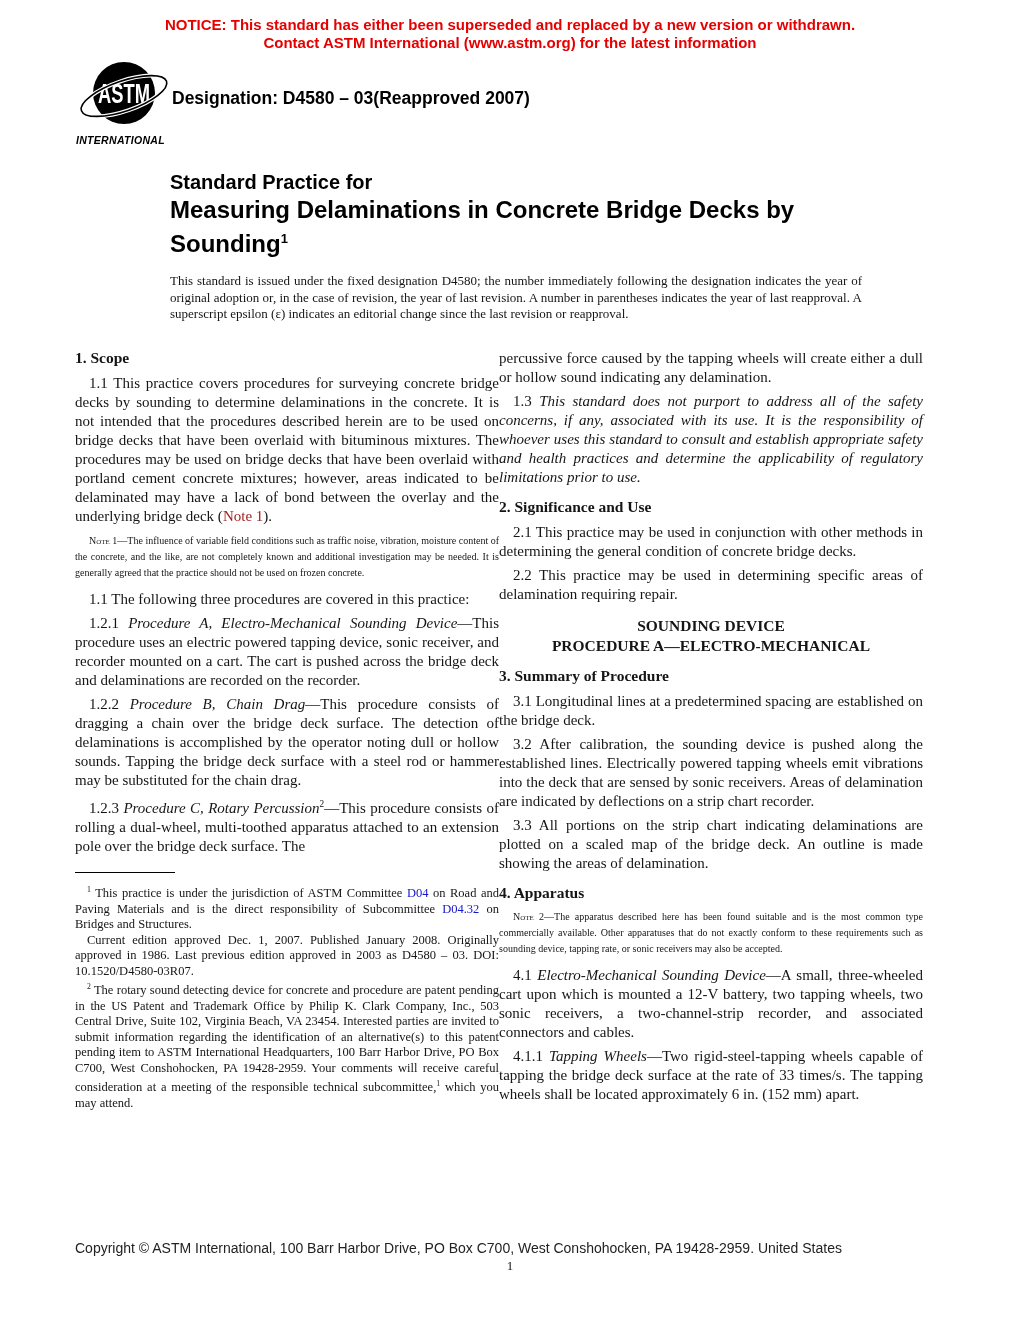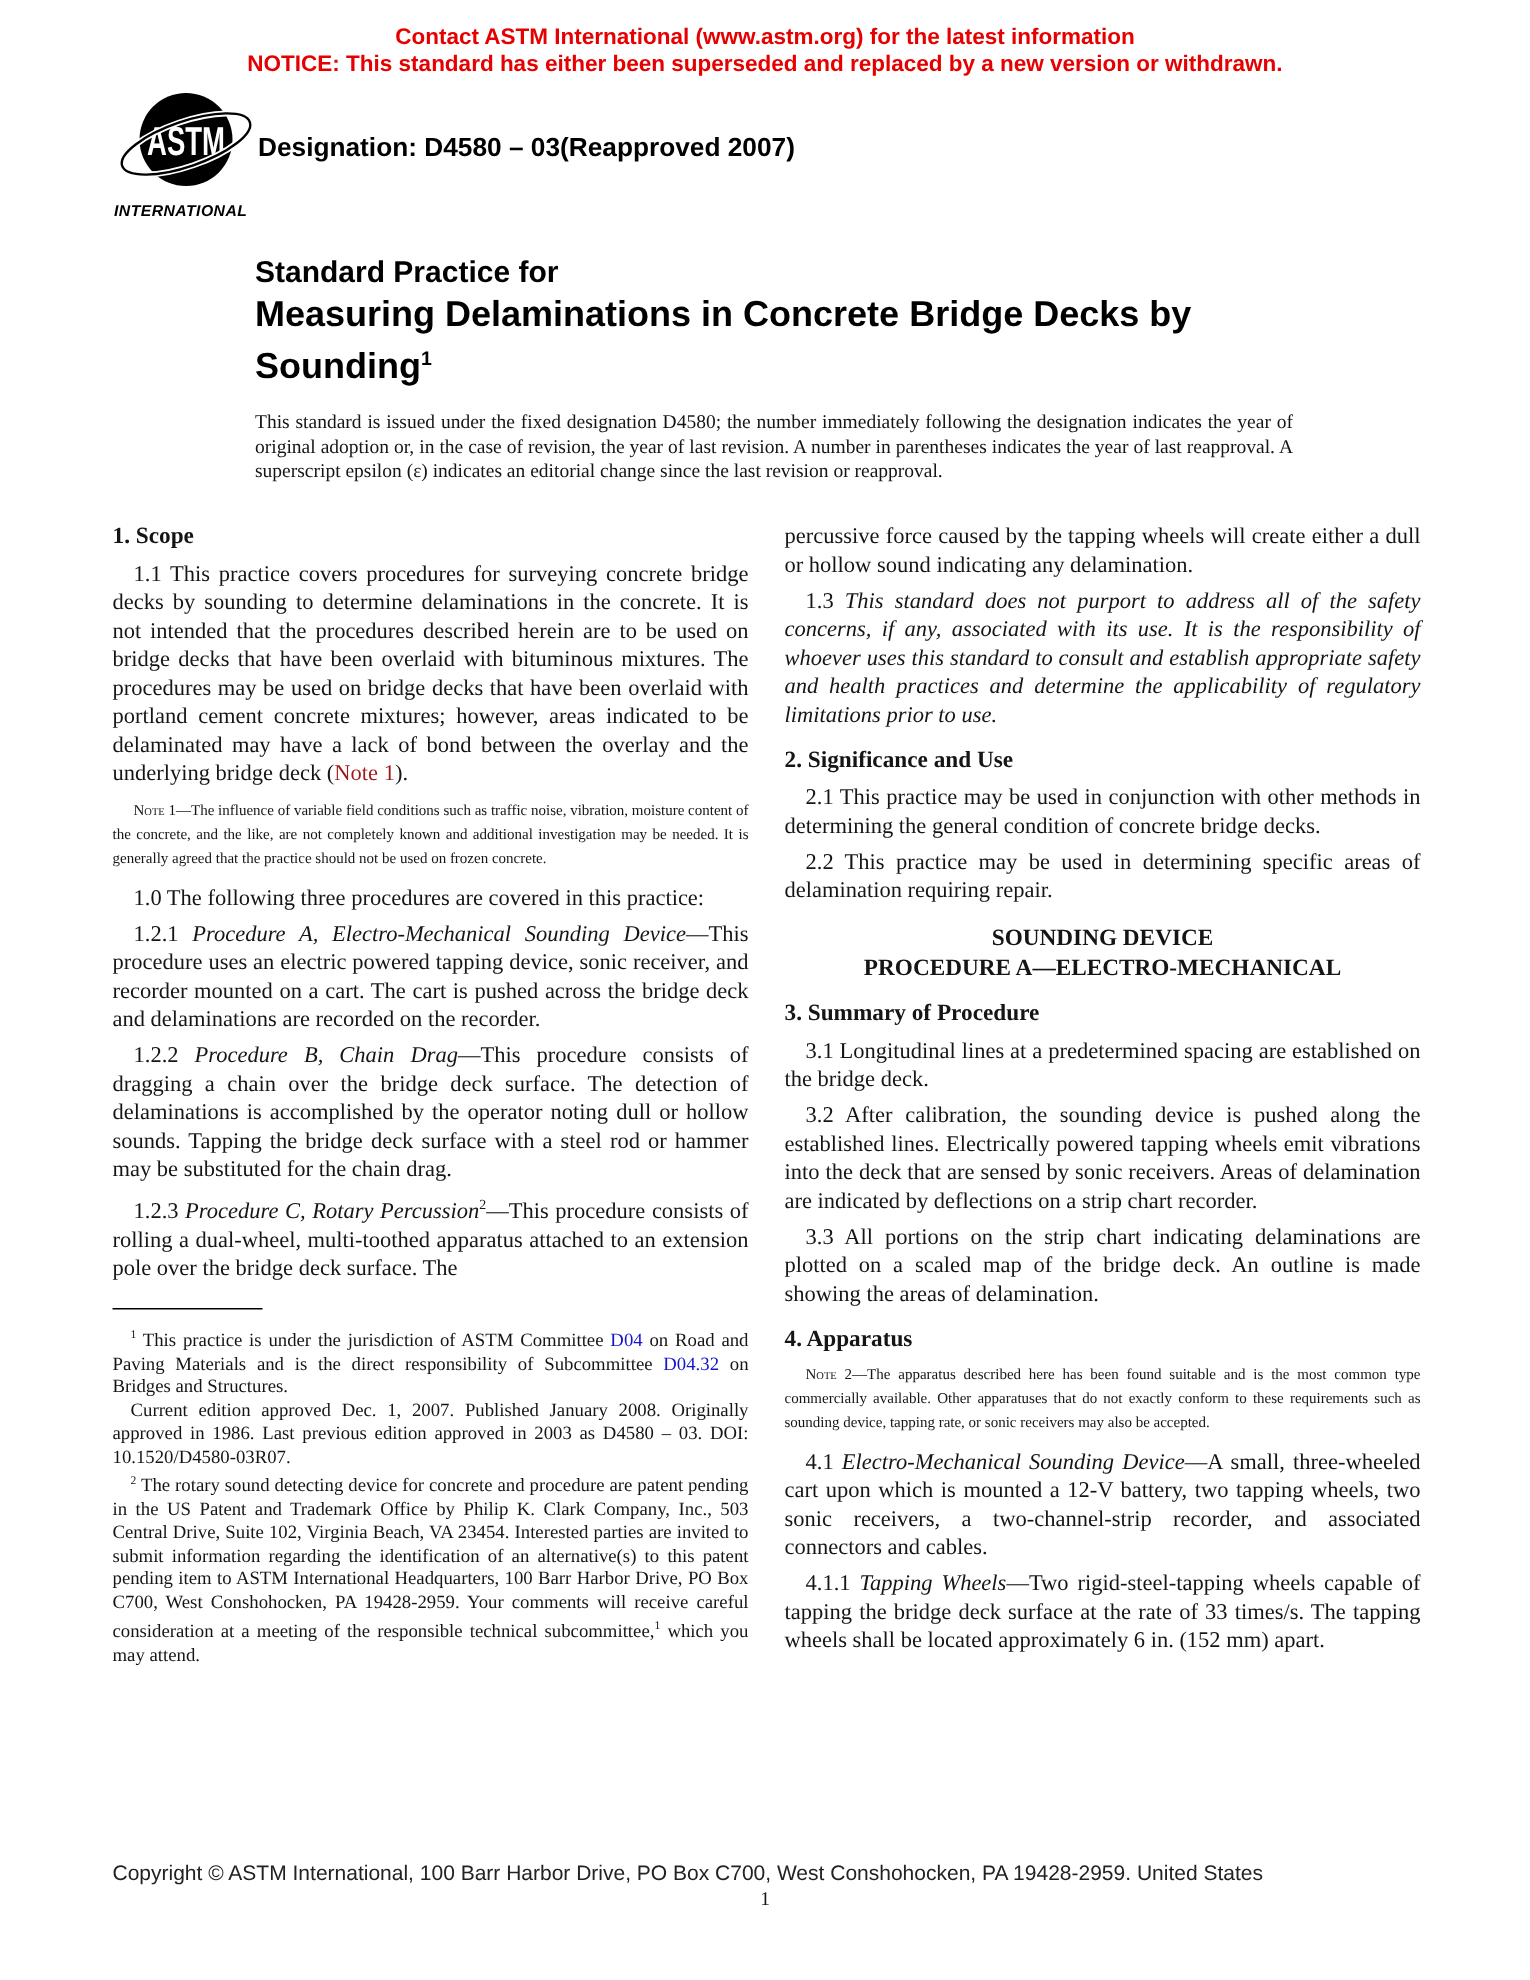--- a/index.html
+++ b/index.html
@@ -31,21 +31,21 @@
   .title-kicker { font-size:20px; line-height:25px; }
   .title-main   { font-size:24px; line-height:29px; }
   .title-main sup { font-size:13px; }
 
   .issued {
     position:absolute; left:170px; top:273px; width:692px;
     font-size:13px; line-height:16.5px; text-align:justify;
   }
 
   
-  .columns { position:absolute; left:75px; top:349px; width:872px; display:flex; gap:24px; }
+  .columns { position:absolute; left:75px; top:349px; width:872px; display:flex; }
   .col { width:424px; }
 
   h3.sec { font-size:15.5px; font-weight:bold; margin:11px 0 7px; font-family:"Liberation Serif", serif; }
   h3.first { margin-top:0; }
   p.body { font-size:15px; line-height:19px; text-align:justify; text-indent:14px; margin:0 0 5px; }
   p.cont { text-indent:0; }
   p.note { font-size:10px; line-height:16px; text-align:justify; text-indent:14px; margin:7px 0 9px; }
   .sc { font-variant:small-caps; }
   .it { font-style:italic; }
   sup { font-size:0.62em; }
@@ -64,22 +64,22 @@
     font-family:"Liberation Sans", sans-serif; font-size:14px; color:#222;
   }
   .pageno { position:absolute; top:1258px; left:0; right:0; text-align:center; font-size:13px; }
 </style>
 </head>
 <body>
 
 <div class="page">
 
   <div class="notice">
+    <div>NOTICE: This standard has either been superseded and replaced by a new version or withdrawn.</div>
     <div>Contact ASTM International (www.astm.org) for the latest information</div>
-    <div>NOTICE: This standard has either been superseded and replaced by a new version or withdrawn.</div>
   </div>
 
   <div class="logo">
     <svg width="96" height="78" viewBox="0 0 96 78">
       <ellipse cx="48" cy="40" rx="45" ry="15" transform="rotate(-19 48 40)" fill="none" stroke="#000" stroke-width="2"></ellipse>
       <circle cx="48" cy="37" r="31" fill="#000"></circle>
       <text x="48" y="47" text-anchor="middle" font-family="Liberation Sans, sans-serif" font-weight="bold" font-size="27" fill="#fff" textLength="52" lengthAdjust="spacingAndGlyphs">ASTM</text>
       <ellipse cx="48" cy="40" rx="45" ry="15" transform="rotate(-19 48 40)" fill="none" stroke="#ffffff" stroke-width="4"></ellipse>
       <ellipse cx="48" cy="40" rx="45" ry="15" transform="rotate(-19 48 40)" fill="none" stroke="#000" stroke-width="1.6"></ellipse>
     </svg>
@@ -99,21 +99,21 @@
 
   <div class="columns">
 
     <div class="col">
       <h3 class="sec first">1.  Scope</h3>
 
       <p class="body"><span>1.1 This practice covers procedures for surveying concrete bridge decks by sounding to determine delaminations in the concrete. It is not intended that the procedures described herein are to be used on bridge decks that have been overlaid with bituminous mixtures. The procedures may be used on bridge decks that have been overlaid with portland cement concrete mixtures; however, areas indicated to be delaminated may have a lack of bond between the overlay and the underlying bridge deck (</span><a class="red-link">Note 1</a><span>).</span></p>
 
       <p class="note"><span class="sc">Note 1—</span><span>The influence of variable field conditions such as traffic noise, vibration, moisture content of the concrete, and the like, are not completely known and additional investigation may be needed. It is generally agreed that the practice should not be used on frozen concrete.</span></p>
 
-      <p class="body">1.0 The following three procedures are covered in this practice:</p>
+      <p class="body">1.1 The following three procedures are covered in this practice:</p>
 
       <p class="body"><span>1.2.1 </span><span class="it">Procedure A, Electro-Mechanical Sounding Device</span><span>—This procedure uses an electric powered tapping device, sonic receiver, and recorder mounted on a cart. The cart is pushed across the bridge deck and delaminations are recorded on the recorder.</span></p>
 
       <p class="body"><span>1.2.2 </span><span class="it">Procedure B, Chain Drag</span><span>—This procedure consists of dragging a chain over the bridge deck surface. The detection of delaminations is accomplished by the operator noting dull or hollow sounds. Tapping the bridge deck surface with a steel rod or hammer may be substituted for the chain drag.</span></p>
 
       <p class="body"><span>1.2.3 </span><span class="it">Procedure C, Rotary Percussion</span><sup>2</sup><span>—This procedure consists of rolling a dual-wheel, multi-toothed apparatus attached to an extension pole over the bridge deck surface. The</span></p>
 
       <div class="fnblock">
         <div class="fnrule"></div>
         <p class="fn"><sup>1</sup><span> This practice is under the jurisdiction of ASTM Committee </span><a class="blue-link">D04</a><span> on Road and Paving Materials and is the direct responsibility of Subcommittee </span><a class="blue-link">D04.32</a><span> on Bridges and Structures.</span></p>

